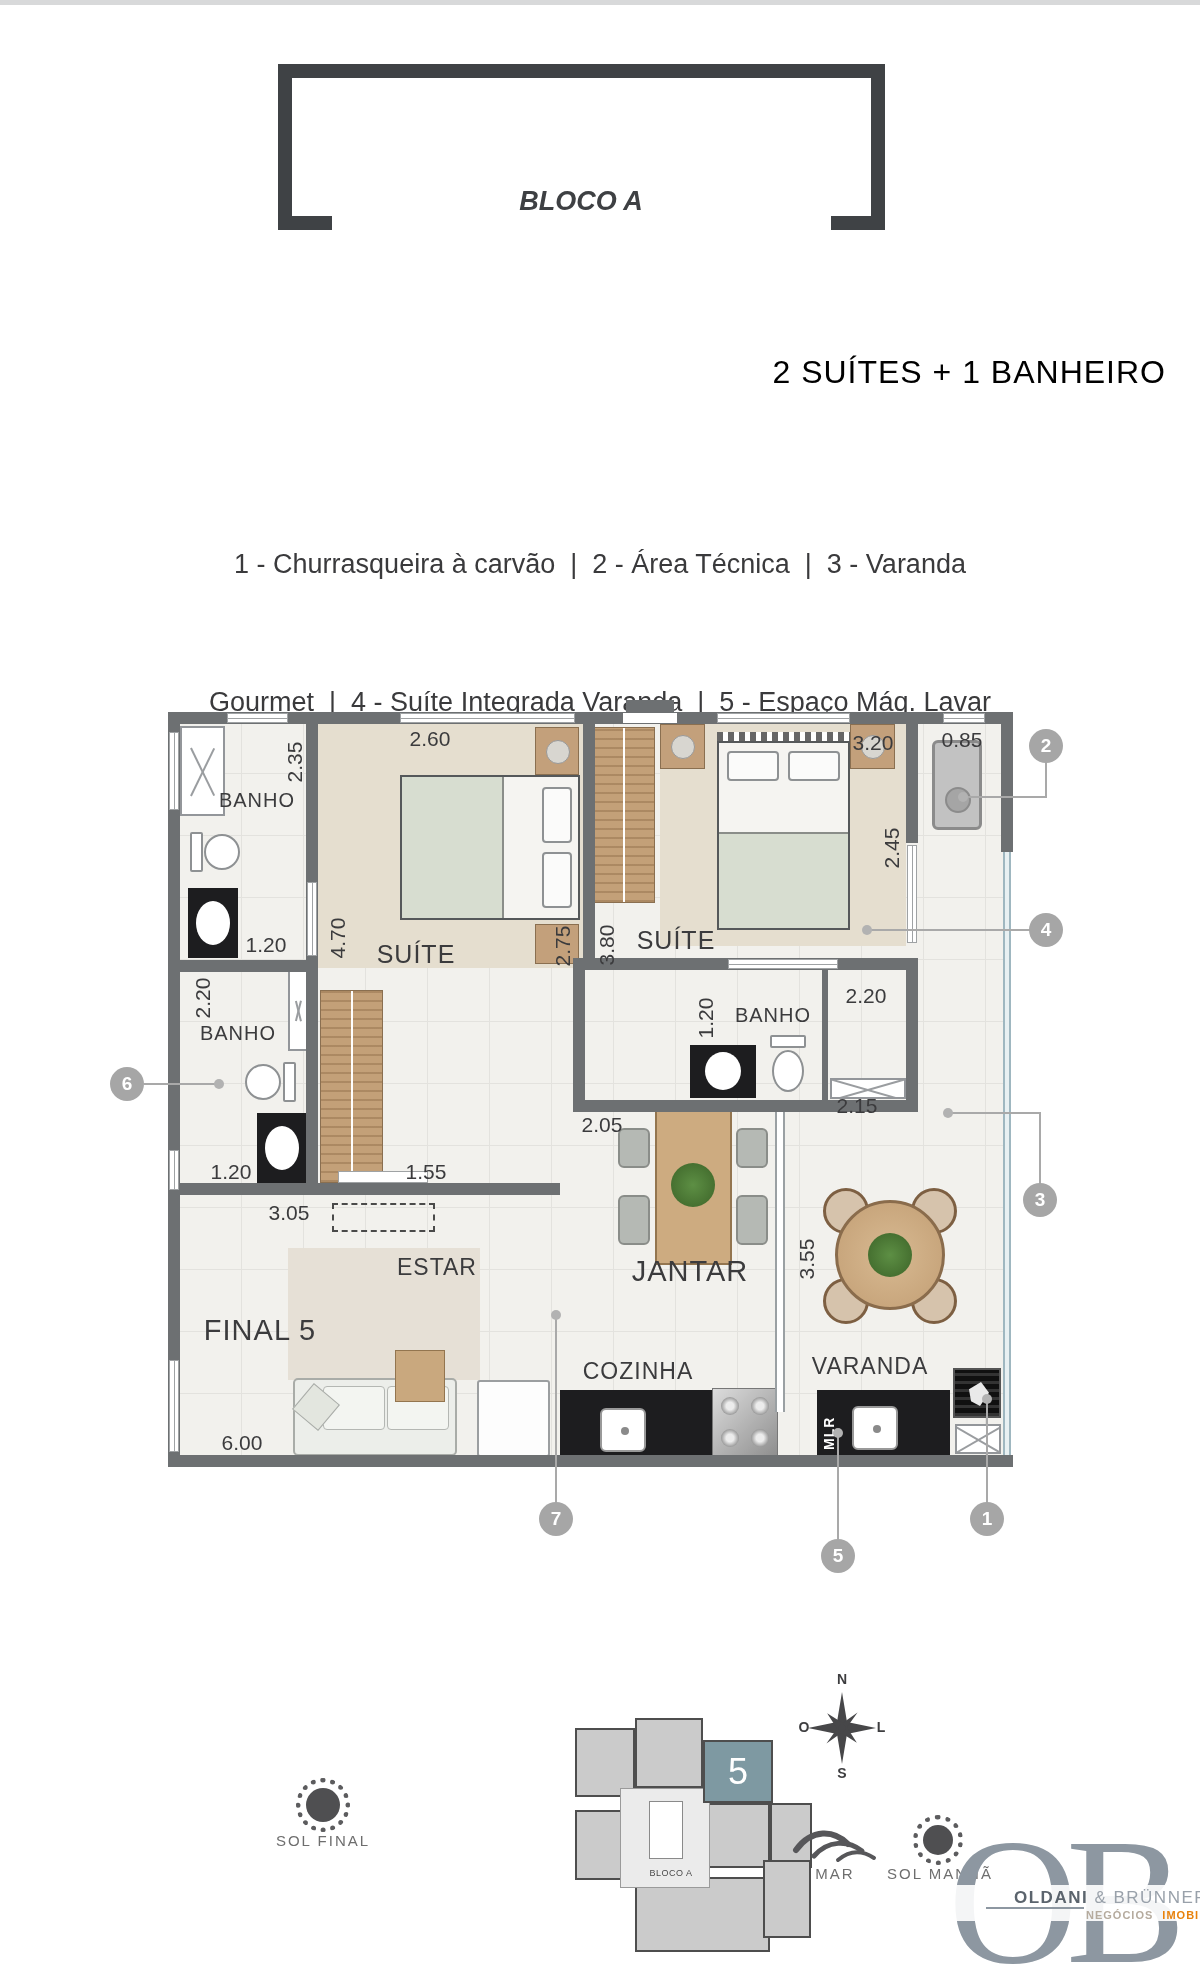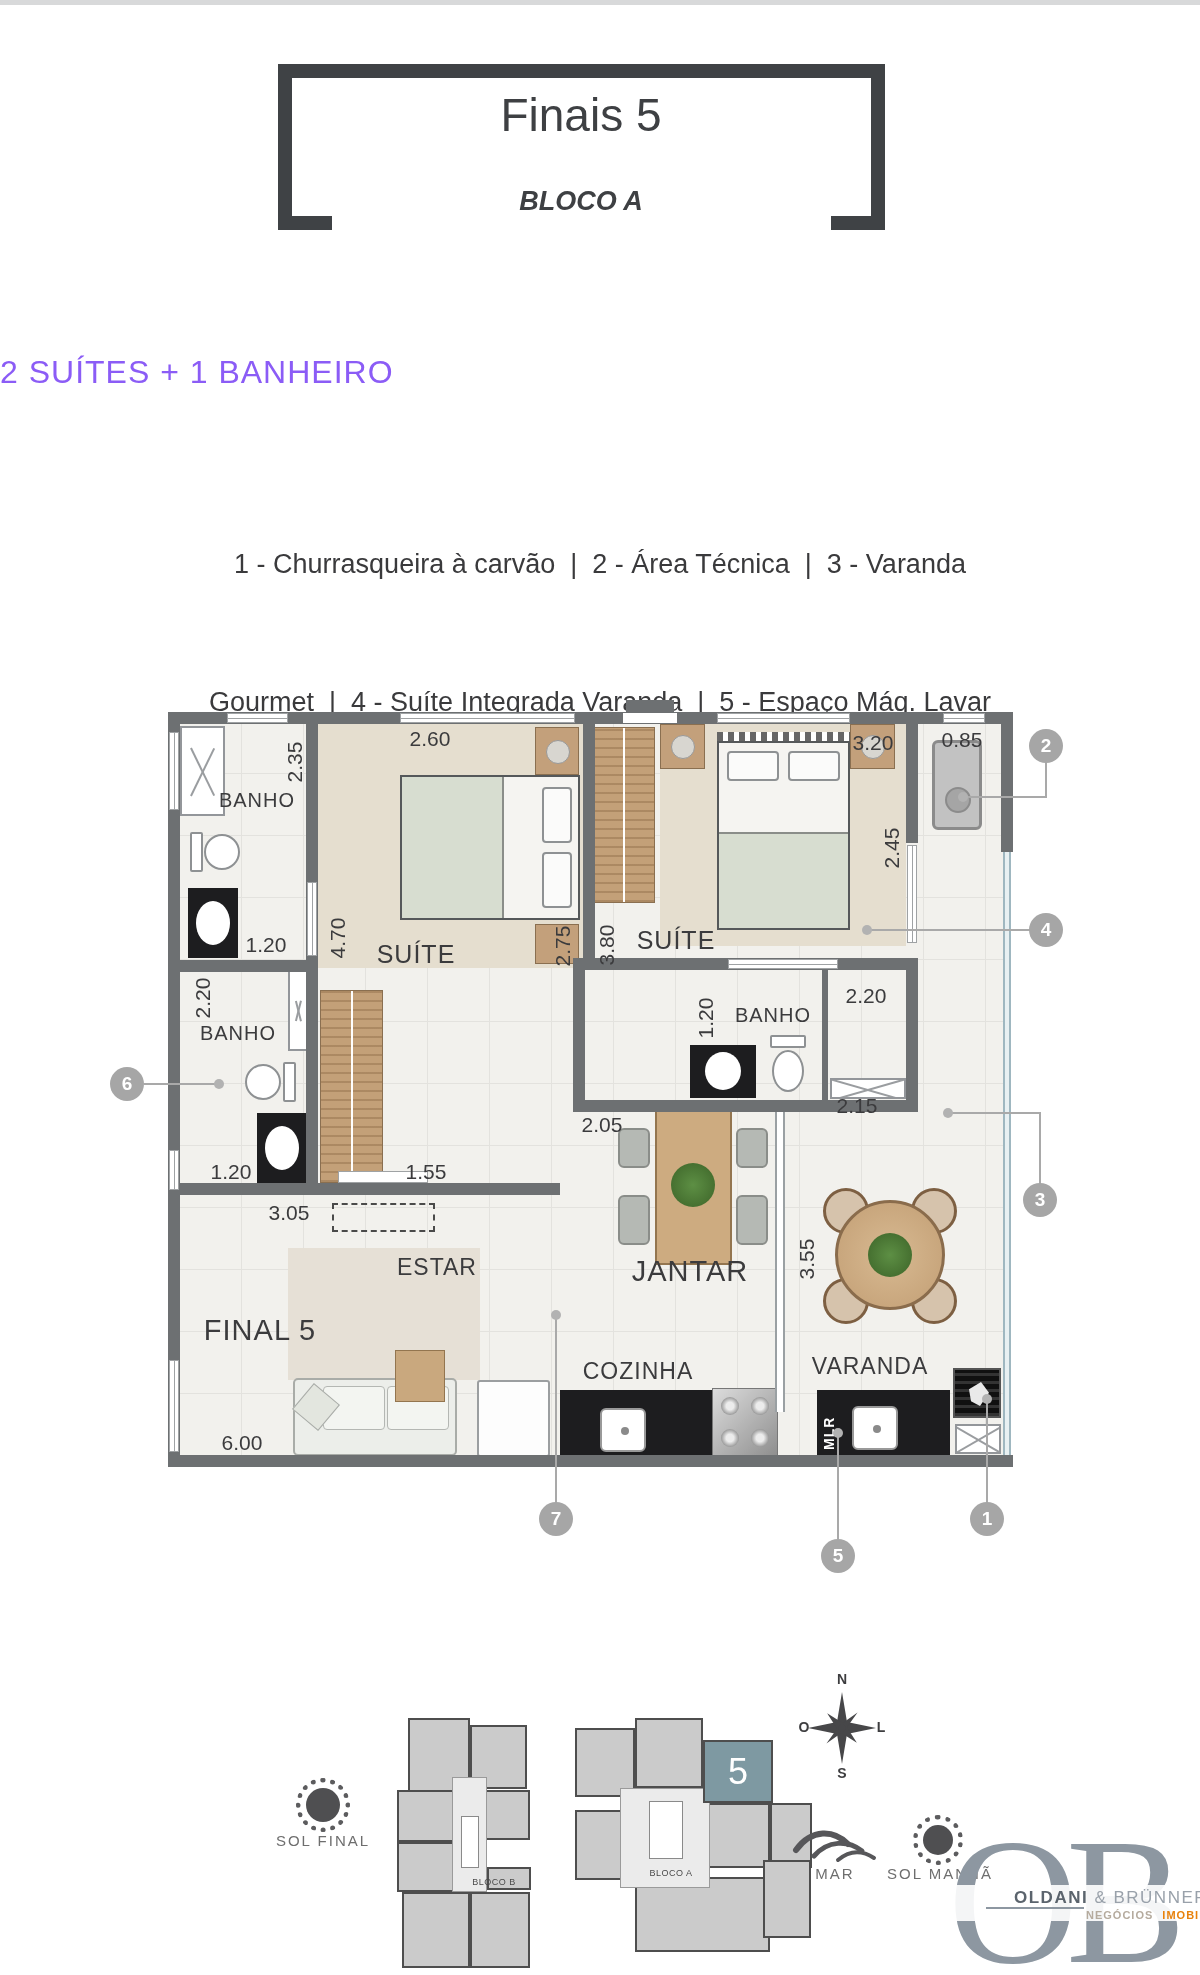--- a/index.html
+++ b/index.html
@@ -46,23 +46,22 @@
 <div id="root">
 
   <div class="abs" style="left:0;top:0;width:1200px;height:5px;background:#d8d9da"></div>
 
   <div class="abs" style="left:278px;top:64px;width:607px;height:14px;background:#3f4245"></div>
   <div class="abs" style="left:278px;top:64px;width:14px;height:166px;background:#3f4245"></div>
   <div class="abs" style="left:278px;top:216px;width:54px;height:14px;background:#3f4245"></div>
   <div class="abs" style="left:871px;top:64px;width:14px;height:166px;background:#3f4245"></div>
   <div class="abs" style="left:831px;top:216px;width:54px;height:14px;background:#3f4245"></div>
 
-  <div class="abs" style="left:281px;top:88px;width:600px;text-align:center;font-size:46px;color:#3e4043">Finais 5</div>
   <div class="abs" style="left:281px;top:186px;width:600px;text-align:center;font-size:27px;font-style:italic;font-weight:bold;color:#3e4043">BLOCO A</div>
-  <div class="abs" style="left:0;top:354px;width:1166px;text-align:left;font-size:32px;letter-spacing:1px;color:#8b5cf6">2 SUÍTES + 1 BANHEIRO</div>
+  <div class="abs" style="left:0;top:354px;width:1166px;text-align:right;font-size:32px;letter-spacing:1px;color:#000000">2 SUÍTES + 1 BANHEIRO</div>
 
   <div class="abs" style="left:40px;top:449px;width:1120px;text-align:center;font-size:27px;line-height:46px;color:#3a3a3c;white-space:pre-wrap">
     <div>1 - Churrasqueira à carvão  |  2 - Área Técnica  |  3 - Varanda</div>
     <div>Gourmet  |  4 - Suíte Integrada Varanda  |  5 - Espaço Máq. Lavar</div>
     <div>Roupa | 6 - Banheiro Completo  |  7 - Porcelanato em todas as áreas</div>
   </div>
 
   <div class="abs" style="left:168px;top:712px;width:845px;height:755px">
 
     <div class="abs" style="left:12px;top:12px;width:823px;height:731px;
@@ -263,34 +262,20 @@
   <div class="marker" style="left:1046px;top:930px">4</div>
   <div class="marker" style="left:1040px;top:1200px">3</div>
   <div class="marker" style="left:127px;top:1084px">6</div>
   <div class="marker" style="left:556px;top:1519px">7</div>
   <div class="marker" style="left:838px;top:1556px">5</div>
   <div class="marker" style="left:987px;top:1519px">1</div>
 
   <div class="suncore" style="left:306px;top:1788px;width:34px;height:34px"></div>
   <div class="sunlbl" style="left:323px;top:1840px">SOL FINAL</div>
 
-  <div class="abs" style="left:395px;top:1715px;width:150px;height:255px">
-    <div class="bldg" style="left:13px;top:3px;width:62px;height:74px"></div>
-    <div class="bldg" style="left:75px;top:10px;width:57px;height:64px"></div>
-    <div class="bldg" style="left:2px;top:75px;width:60px;height:52px"></div>
-    <div class="bldg" style="left:77px;top:75px;width:58px;height:50px"></div>
-    <div class="bldg" style="left:2px;top:127px;width:60px;height:50px"></div>
-    <div class="bldg" style="left:92px;top:152px;width:44px;height:23px"></div>
-    <div class="bldg" style="left:7px;top:177px;width:68px;height:76px"></div>
-    <div class="bldg" style="left:75px;top:177px;width:60px;height:76px"></div>
-    <div class="bcorr" style="left:57px;top:62px;width:35px;height:115px">
-      <div class="abs" style="left:8px;top:38px;width:18px;height:52px;background:#fff;border:1px solid #8a8a8a"></div>
-    </div>
-    <div class="blabel" style="left:99px;top:167px">BLOCO B</div>
-  </div>
 
   <div class="abs" style="left:573px;top:1712px;width:245px;height:245px">
     <div class="bldg" style="left:2px;top:16px;width:60px;height:69px"></div>
     <div class="bldg" style="left:62px;top:6px;width:68px;height:70px"></div>
     <div class="bldg" style="left:132px;top:91px;width:65px;height:65px"></div>
     <div class="bldg" style="left:197px;top:91px;width:42px;height:65px"></div>
     <div class="bldg" style="left:2px;top:98px;width:63px;height:70px"></div>
     <div class="bldg" style="left:62px;top:165px;width:135px;height:75px"></div>
     <div class="bldg" style="left:190px;top:148px;width:48px;height:78px"></div>
     <div class="bcorr" style="left:47px;top:76px;width:90px;height:100px">

